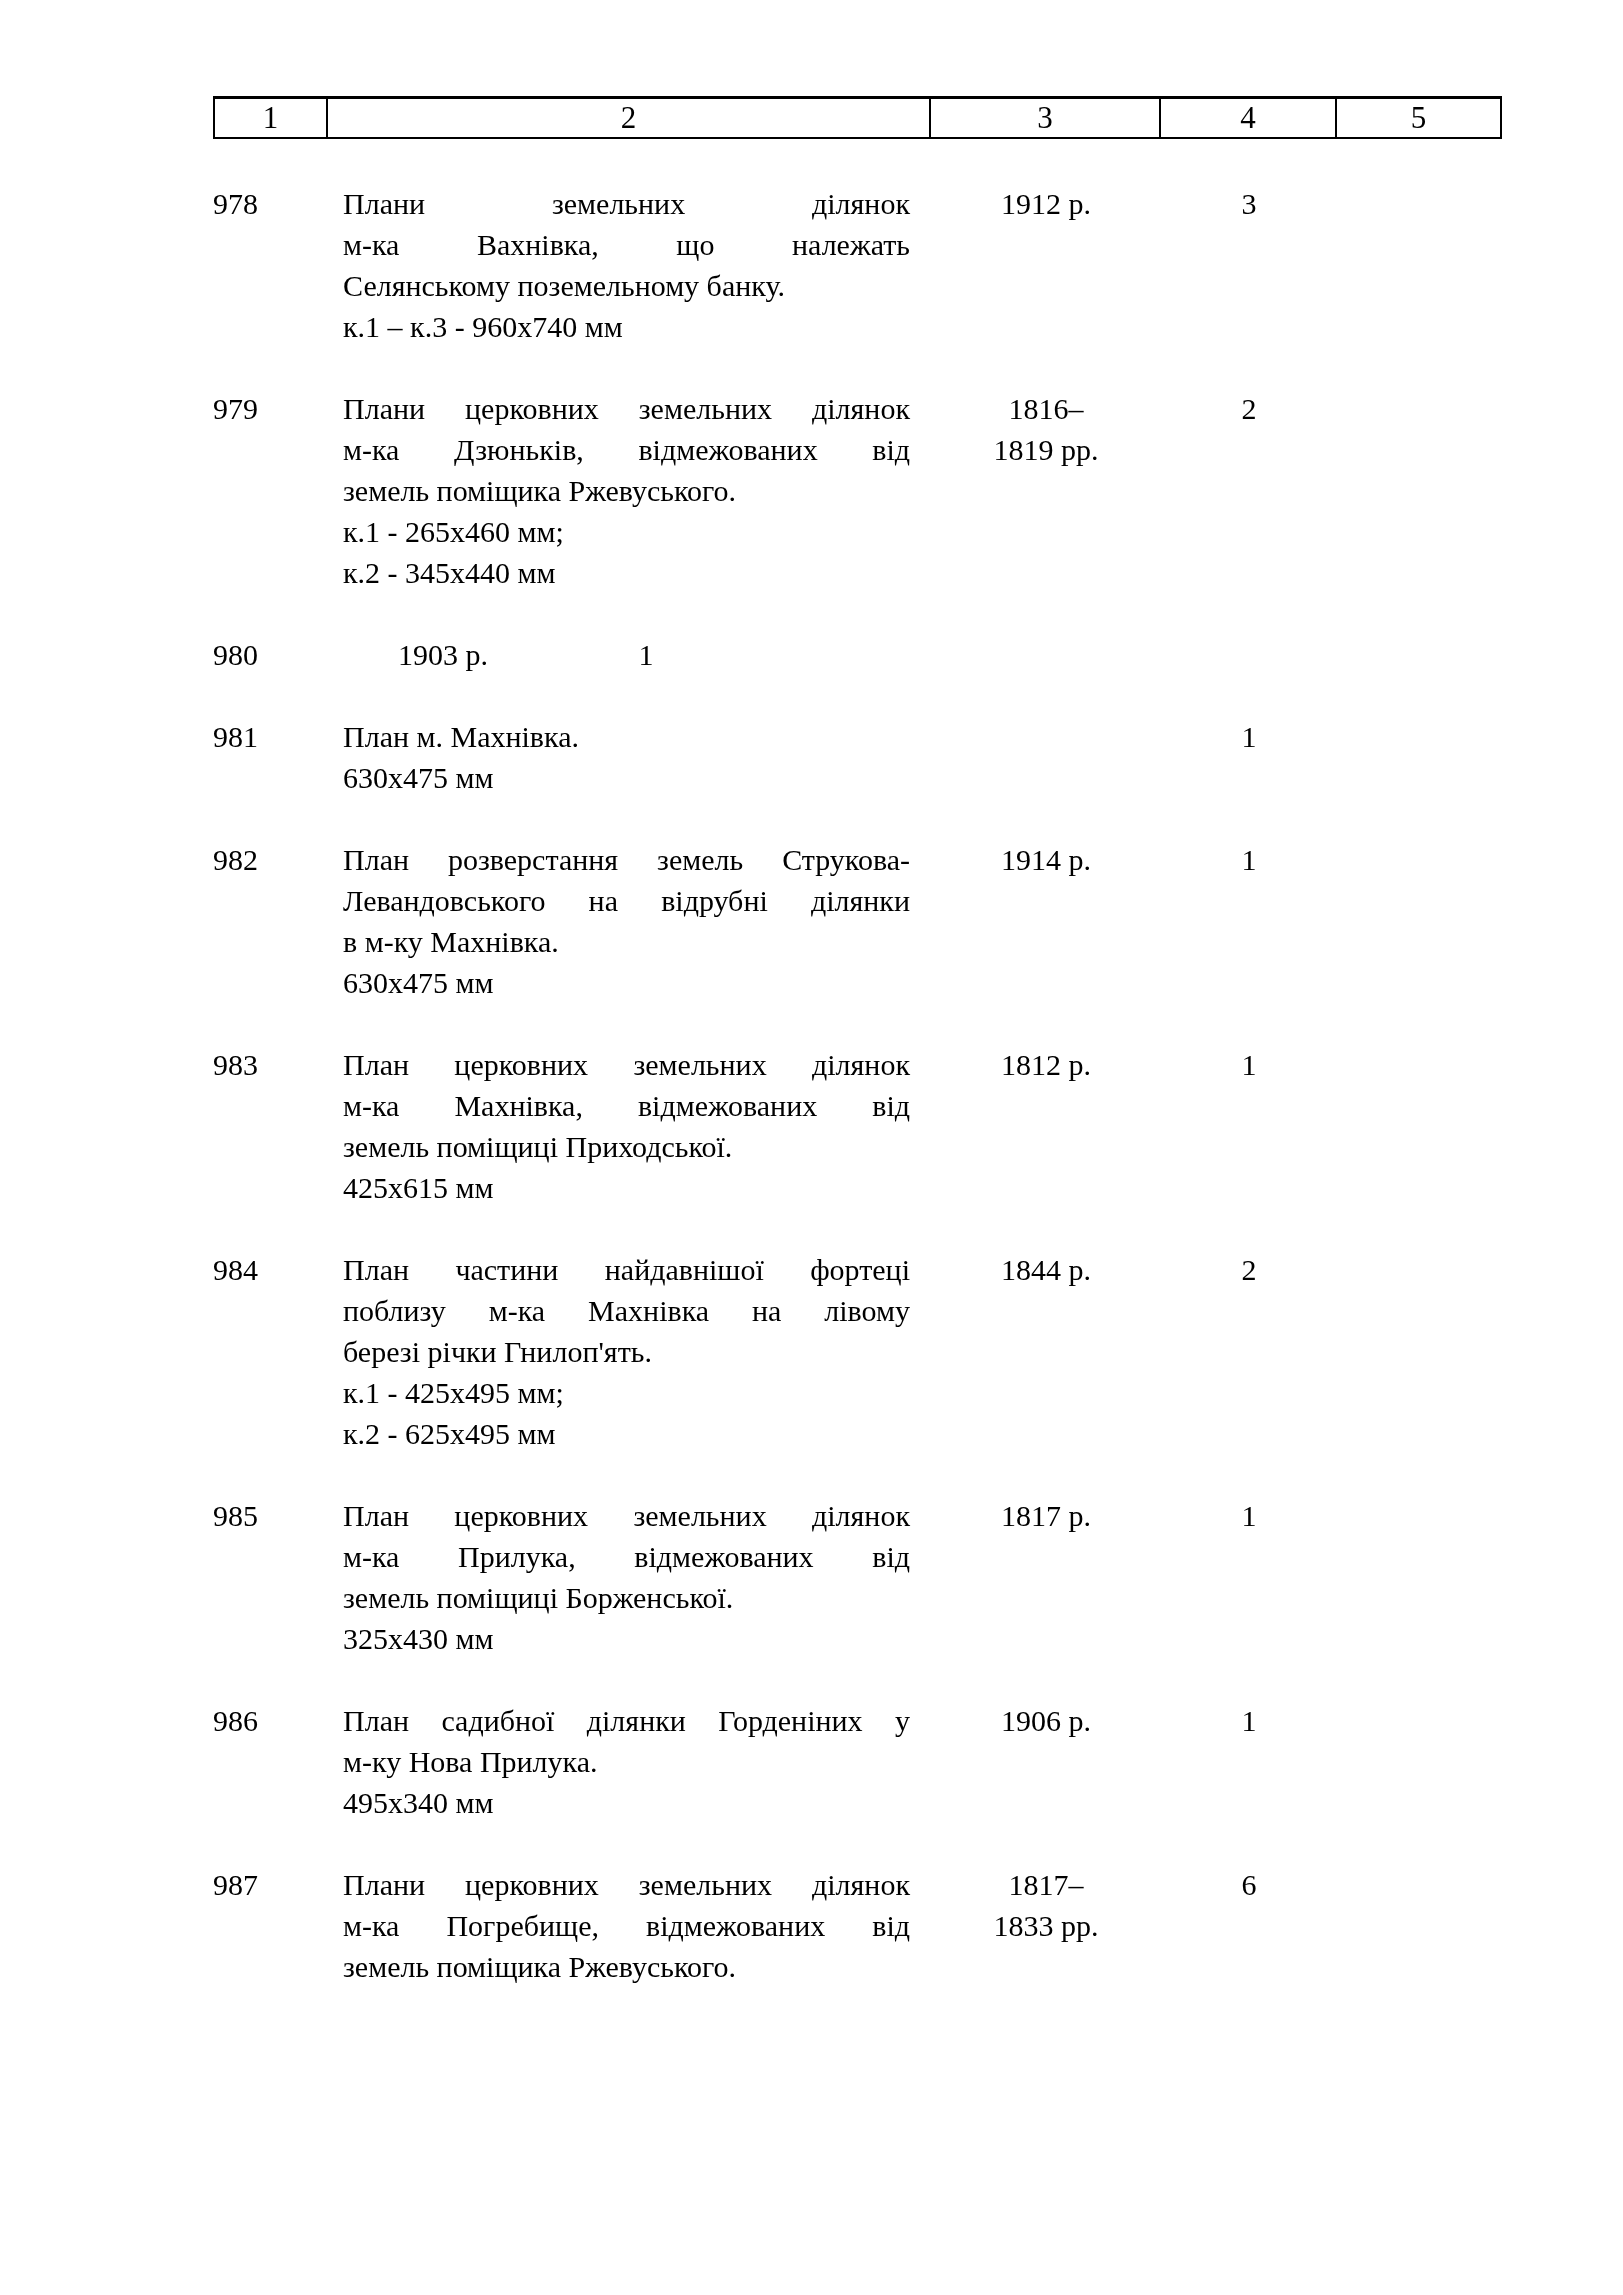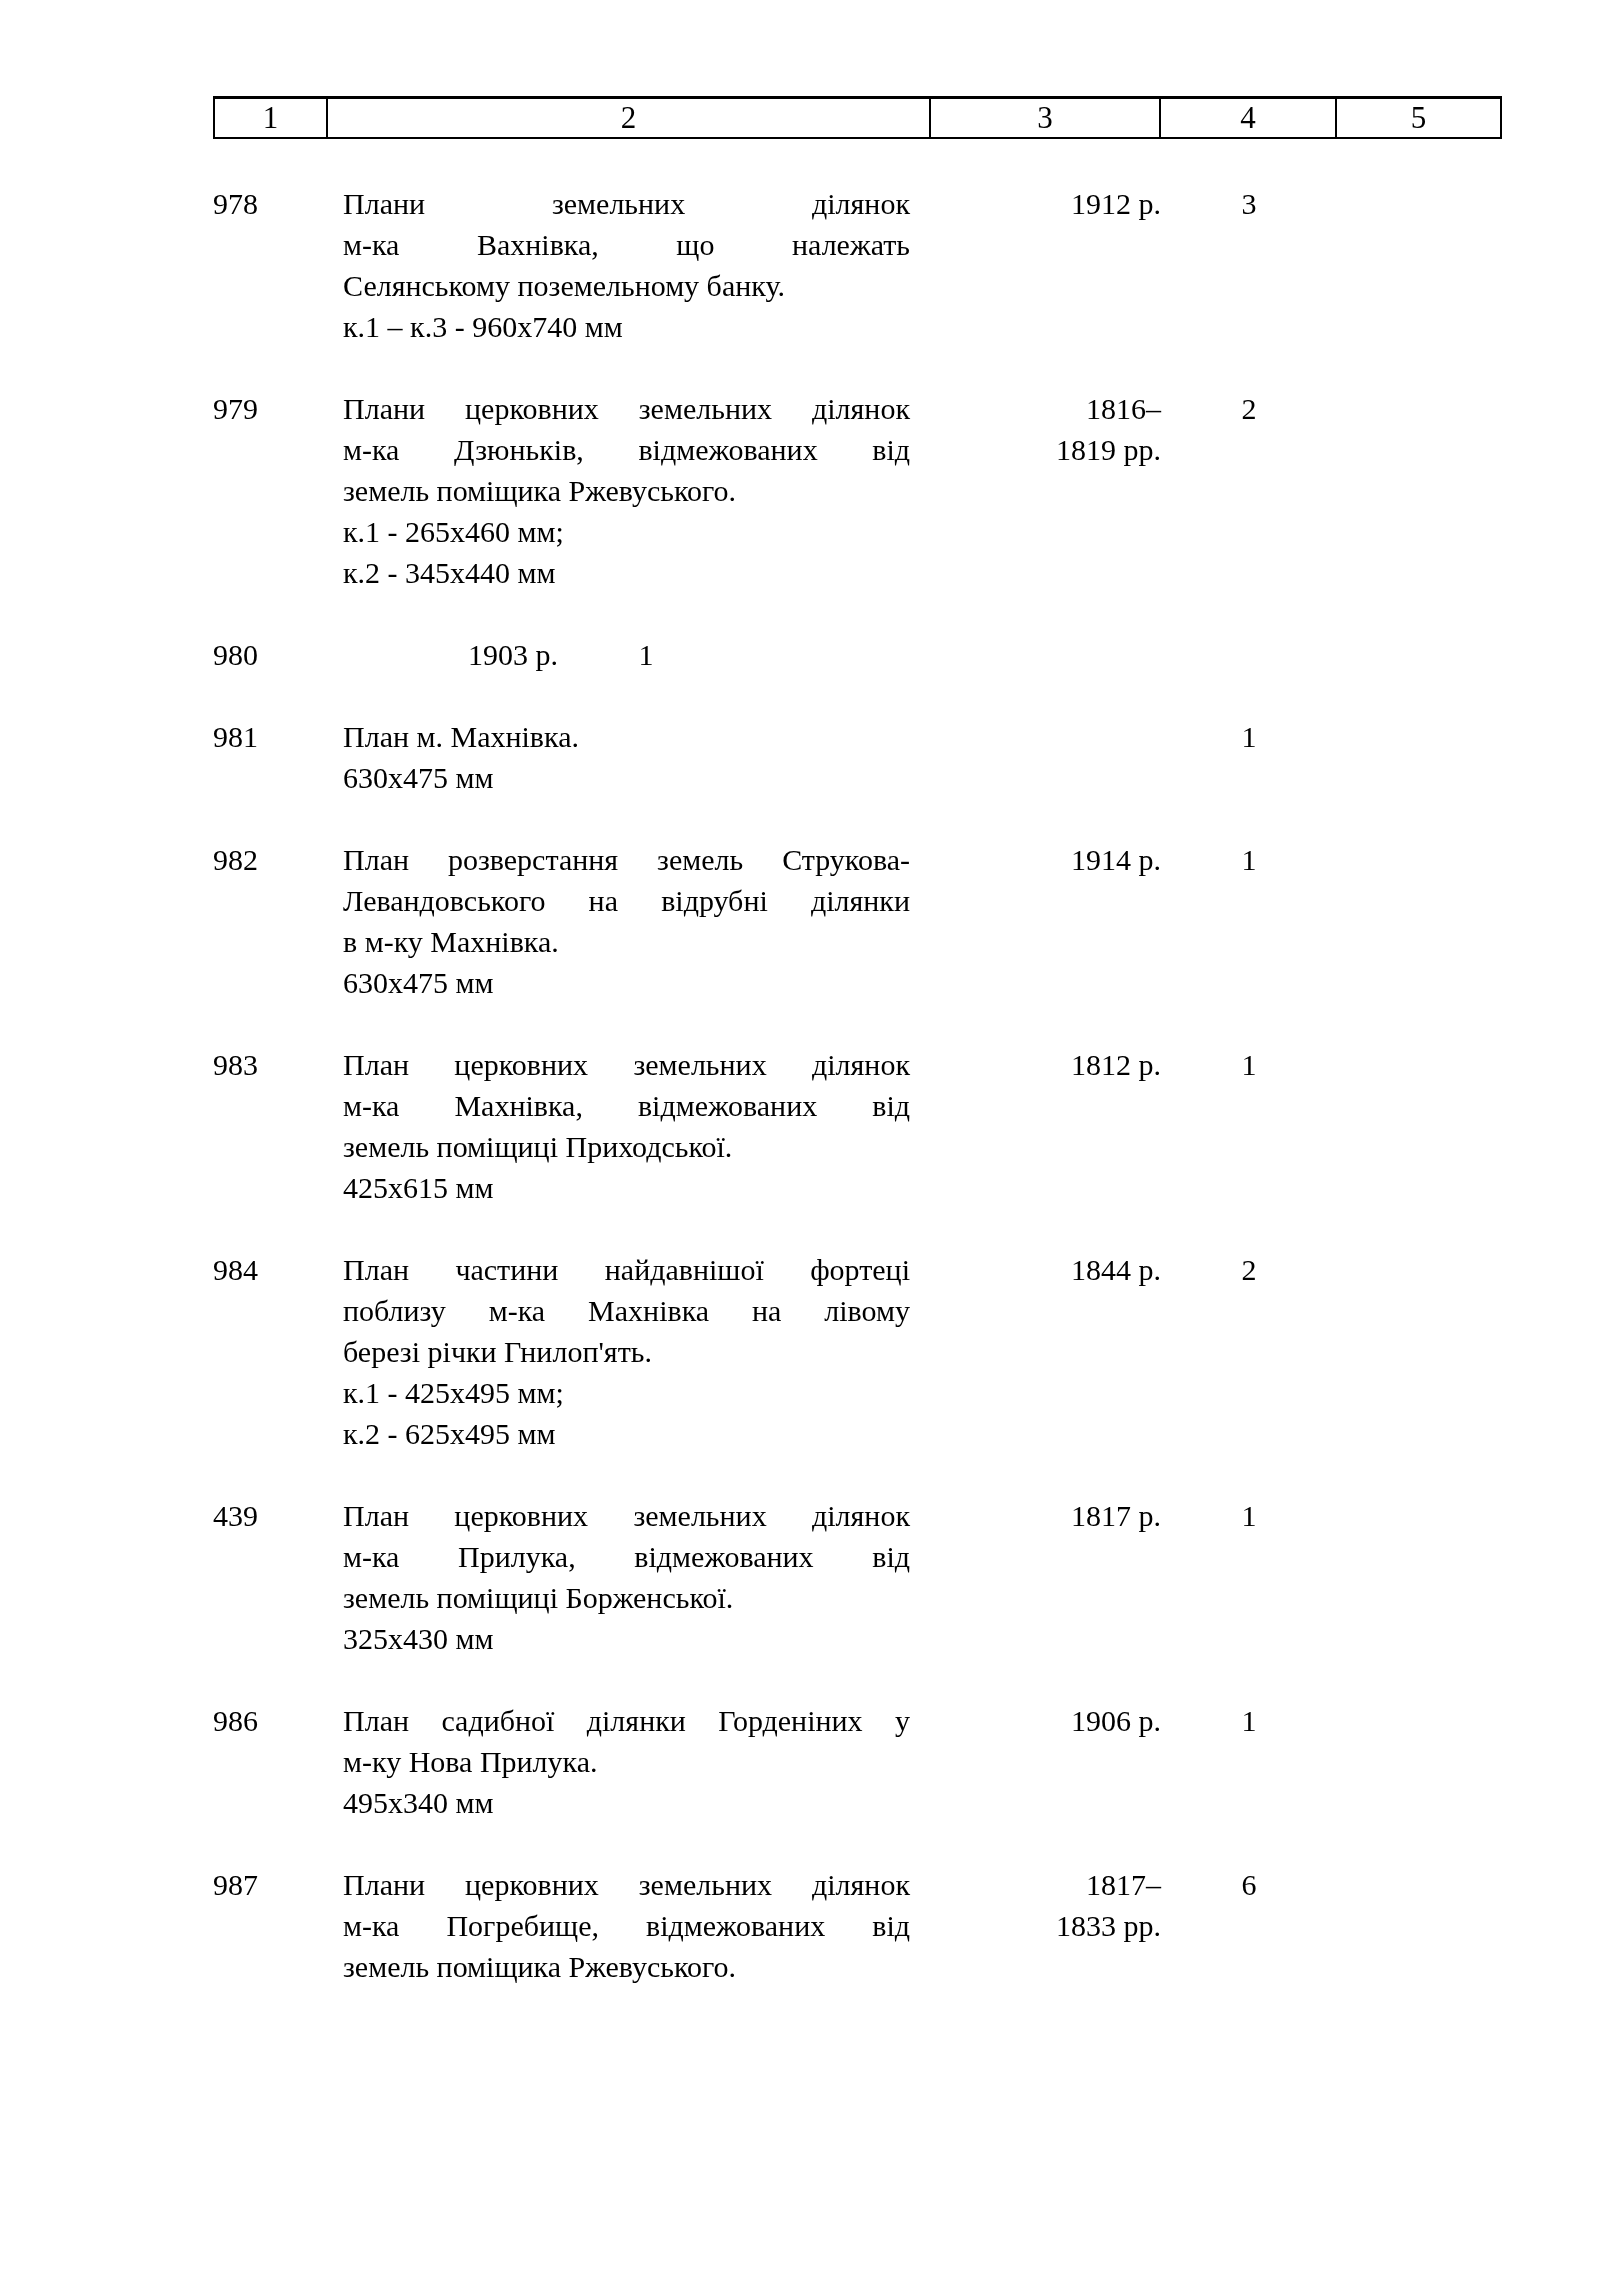--- a/index.html
+++ b/index.html
@@ -52,21 +52,21 @@
     line-height: 41px;
   }
   .row {
     display: flex;
     align-items: flex-start;
     margin-bottom: 41px;
   }
   .c { box-sizing: border-box; }
   .c-num   { width: 115px; text-align: left; }
   .c-desc  { width: 603px; padding: 0 21px 0 15px; }
-  .c-date  { width: 230px; text-align: right; font-family: Liberation Serif, serif; }
+  .c-date  { width: 230px; text-align: center; font-family: Liberation Serif, serif; }
   .c-count { width: 176px; text-align: center; }
   .c-extra { flex: 1; }
 
   .jline {
     text-align: justify;
     text-align-last: justify;
   }
   .jline.last {
     text-align-last: left;
   }
@@ -204,21 +204,21 @@
             </div>
     </div>
     <div class="c c-date">
             <div>1844 р.</div>
           </div>
     <div class="c c-count">2</div>
     <div class="c c-extra"></div>
   </div>
 
   <div class="row">
-    <div class="c c-num">439</div>
+    <div class="c c-num">985</div>
     <div class="c c-desc">
       <div>
               <div class="jline">План церковних земельних ділянок</div>
               <div class="jline">м-ка Прилука, відмежованих від</div>
               <div class="jline last">земель поміщиці Борженської.</div>
             </div>
       <div>
               <div class="dline">325х430 мм</div>
             </div>
     </div>

